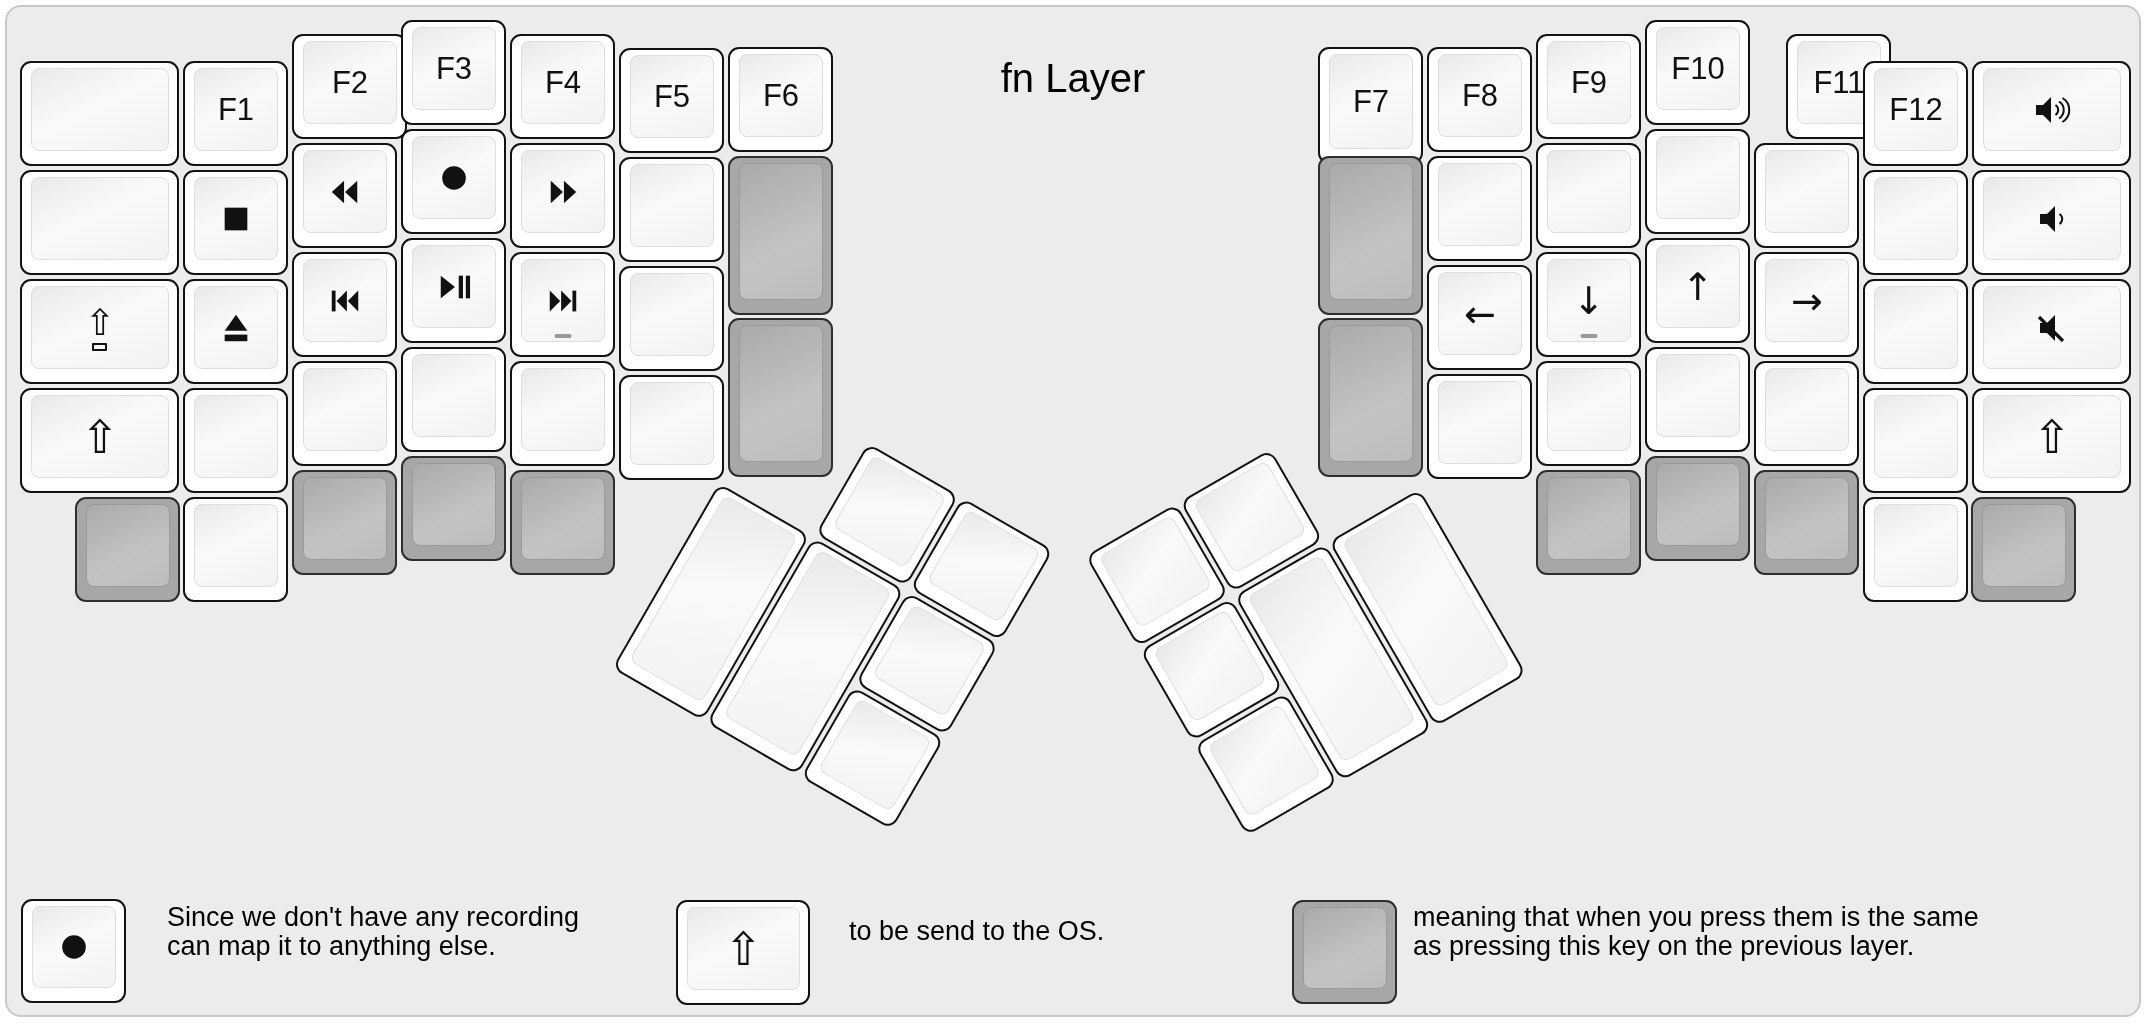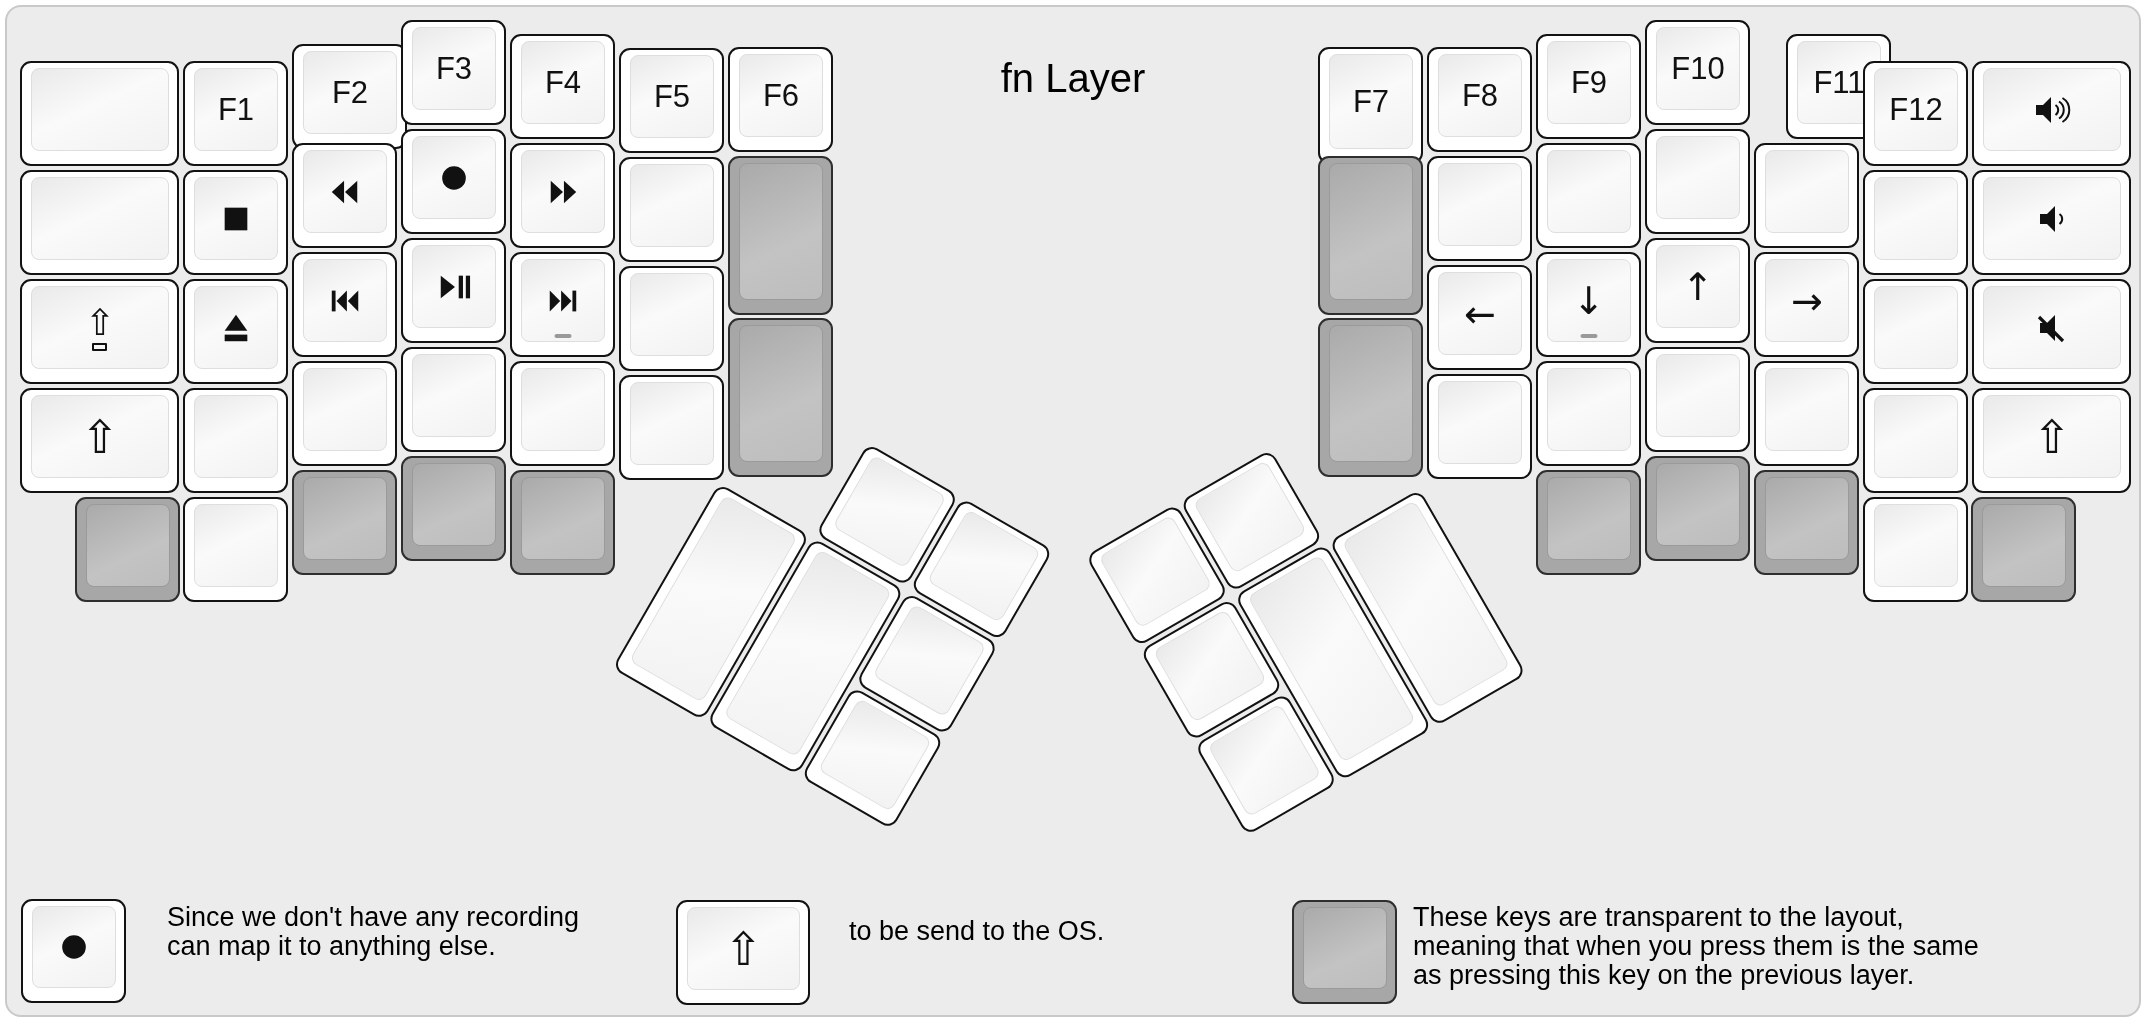--- a/index.html
+++ b/index.html
@@ -82,21 +82,21 @@
               </svg>
             </span>
           </div>
         </div>
         <div class="key white" style="left: 183px; top: 388px; width: 105px; height: 105px;">
           <div class="key-top"></div>
         </div>
         <div class="key white" style="left: 183px; top: 497px; width: 105px; height: 105px;">
           <div class="key-top"></div>
         </div>
-        <div class="key white" style="left: 292px; top: 34px; width: 115px; height: 105px; margin-top: 10px;">
+        <div class="key white" style="left: 292px; top: 34px; width: 115px; height: 105px;">
           <div class="key-top">
             <span class="key-label">F2</span>
           </div>
         </div>
         <div class="key white" style="left: 292px; top: 143px; width: 105px; height: 105px;">
           <div class="key-top">
             <span class="icon">
               <svg width="36" height="34" viewBox="0 0 36 36">
                 <path d="M17 6 L4 18 L17 30 Z" fill="#111"></path>
                 <path d="M31 6 L18 18 L31 30 Z" fill="#111"></path>
@@ -420,19 +420,18 @@
         </div>
         <div class="legend-text" style="left: 849px; top: 917px;">
           <div>to be send to the OS.</div>
         </div>
       </div>
       <div>
         <div class="key gray" style="left: 1292px; top: 900px; width: 105px; height: 104px;">
           <div class="key-top"></div>
         </div>
         <div class="legend-text" style="left: 1413px; top: 903px;">
-          <div>These keys are transparent to the layout,</div>
           <div>meaning that when you press them is the same</div>
           <div>as pressing this key on the previous layer.</div>
         </div>
       </div>
     </div>
 </div>
 
 </body></html>

